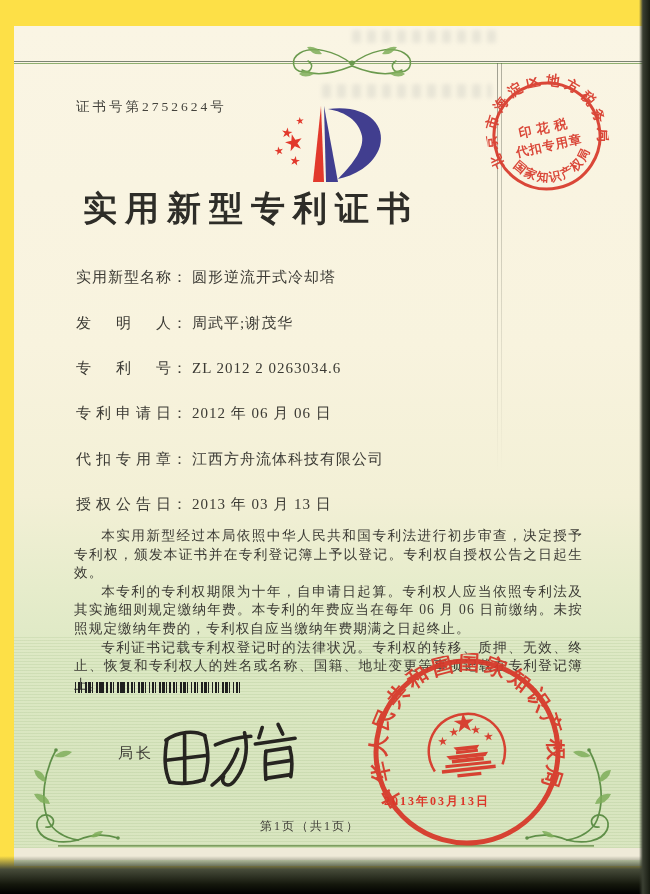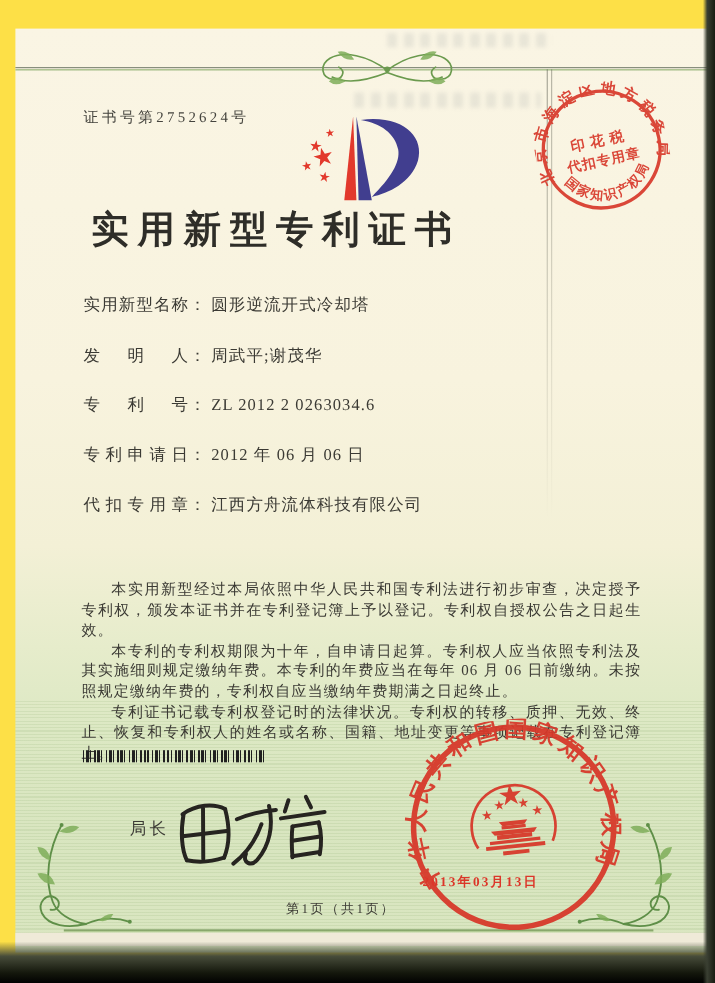--- a/index.html
+++ b/index.html
@@ -183,20 +183,23 @@
   </div>
   <div class="field" style="top:359px">
     <span class="flabel">专利号</span><span class="fcolon">：</span><span class="fvalue">ZL 2012 2 0263034.6</span>
   </div>
   <div class="field" style="top:404px">
     <span class="flabel">专利申请日</span><span class="fcolon">：</span><span class="fvalue">2012 年 06 月 06 日</span>
   </div>
   <div class="field" style="top:450px">
     <span class="flabel">代扣专用章</span><span class="fcolon">：</span><span class="fvalue">江西方舟流体科技有限公司</span>
   </div>
+  <div class="field" style="top:495px">
+    <span class="flabel">授权公告日</span><span class="fcolon">：</span><span class="fvalue">2013 年 03 月 13 日</span>
+  </div>
 
   <div class="paras">
     <p>本实用新型经过本局依照中华人民共和国专利法进行初步审查，决定授予专利权，颁发本证书并在专利登记簿上予以登记。专利权自授权公告之日起生效。</p>
     <p>本专利的专利权期限为十年，自申请日起算。专利权人应当依照专利法及其实施细则规定缴纳年费。本专利的年费应当在每年 06 月 06 日前缴纳。未按照规定缴纳年费的，专利权自应当缴纳年费期满之日起终止。</p>
     <p>专利证书记载专利权登记时的法律状况。专利权的转移、质押、无效、终止、恢复和专利权人的姓名或名称、国籍、地址变更等事项记载在专利登记簿上。</p>
   </div>
 
   <div class="barcode"></div>
 
   <div class="sig-label">局长</div>

